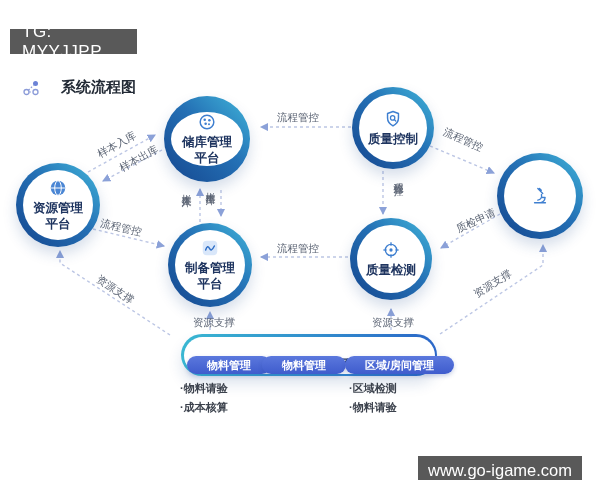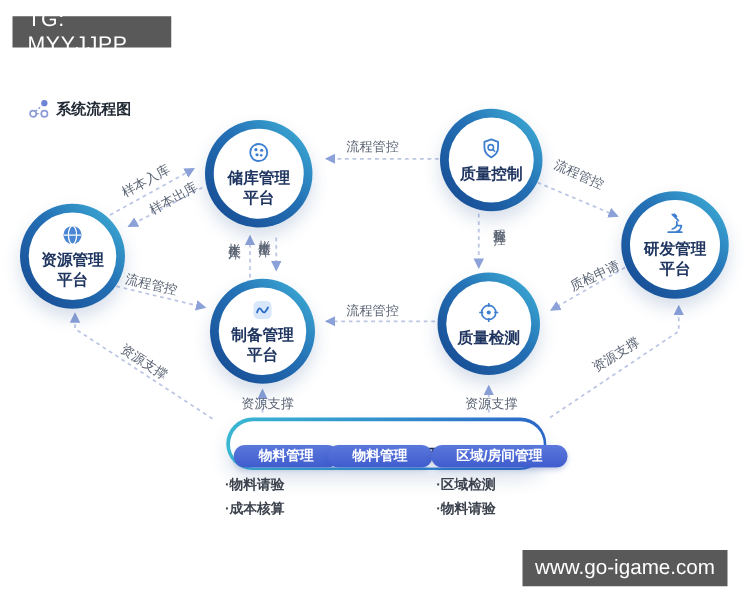--- a/index.html
+++ b/index.html
@@ -1,40 +1,40 @@
 <!DOCTYPE html>
 <html><head>
 <meta charset="utf-8">
 <style>
   * { margin:0; padding:0; box-sizing:border-box; }
   html,body { width:600px; height:480px; }
   body { font-family:"Liberation Sans","DejaVu Sans",sans-serif; background:#ffffff; overflow:hidden; }
   .stage { position:relative; width:600px; height:480px; background:#ffffff; }
 
   
-  .bar { position:absolute; background:#595959; color:#ffffff; display:flex; align-items:center; }
+  .bar { position:absolute; background:#595959; color:#ffffff; display:flex; align-items:center;margin-top:16px; }
   .bar-top { left:10px; top:13px; width:127px; height:25px; font-size:17px; padding-left:12px; letter-spacing:.5px; }
   .bar-bottom { left:418px; top:440px; width:164px; height:29px; font-size:16.5px; justify-content:center; }
 
   
-  .page-title { position:absolute; left:22px; top:78px; display:flex; align-items:center; gap:5px;
-                font-size:12px; font-weight:bold; color:#222a35; z-index:5;justify-content:space-between; }
+  .page-title { position:absolute; left:22px; top:78px; display:flex; align-items:center; gap:21px;
+                font-size:15px; font-weight:bold; color:#222a35; z-index:5;justify-content:space-between; }
 
   
   svg.connectors { position:absolute; left:0; top:0; z-index:1; }
 
   
   .node { position:absolute; border-radius:50%; z-index:4;
           background:linear-gradient(to top right,#164a92 5%,#2470b5 55%,#41b6da 100%);
           box-shadow:0 7px 14px rgba(26,74,140,.18); display:flex; }
   .node-inner { flex:1; margin:7px; border-radius:50%; background:#ffffff;
                 display:flex; flex-direction:column; align-items:center; justify-content:center; gap:2px; }
   .node-label { font-size:12.5px; font-weight:bold; color:#1f3560; text-align:center; line-height:1.3; width:58px; }
   .node-sample  { left:16px;  top:163px; width:84px; height:84px; }
-  .node-storage { left:164px; top:96px;  width:86px; height:86px; }
+  .node-storage { left:164px; top:96px;  width:86px; height:86px;align-items:center; }
   .node-prep    { left:168px; top:223px; width:84px; height:84px; }
   .node-qc      { left:352px; top:87px;  width:82px; height:82px; }
   .node-qt      { left:350px; top:218px; width:82px; height:82px; }
   .node-rnd     { left:497px; top:153px; width:86px; height:86px; }
 
   
   .lbl { position:absolute; font-size:10.5px; color:#5a6373; white-space:nowrap; z-index:3;
          transform-origin:center; }
   .vlbl { writing-mode:vertical-rl; text-orientation:upright; font-size:10px; letter-spacing:1px; }
   .lbl-qc-storage { left:277px; top:111px; }
@@ -181,21 +181,20 @@
       </svg>
       <div class="node-label">质量检测</div>
     </div>
   </div>
 
   <div class="node node-rnd">
     <div class="node-inner">
       <svg width="20" height="20" viewBox="0 0 22 22">
         <path d="M8.6 2.8 L14 8.2 M10.4 2.6 L12.4 4.6 M12.6 9.4 C13.4 12.6 11.8 15 8.6 15.6 M5 18.4 H17 M11.5 18.4 C14.8 17.6 16.4 15.4 16.6 12.6 H13.8" stroke="#3e7fd0" stroke-width="1.5" fill="none" stroke-linecap="round" stroke-linejoin="round"></path>
       </svg>
-      <div class="node-label">研发管理平台</div>
     </div>
   </div>
 
   <div class="res-box">
     <div class="res-inner">
       <svg width="19" height="19" viewBox="0 0 20 20">
         <path d="M3.5 4 L8.3 16.2 M8.8 16.2 C9.4 12.8 10.4 10.6 13.3 10.3 C13 13.5 13.7 15.9 16.3 16.2 M17 5.5 V9.2" stroke="#3e7fd0" stroke-width="1.8" fill="none" stroke-linecap="round"></path>
       </svg>
       <div class="res-title">资源管理平台</div>
     </div>

